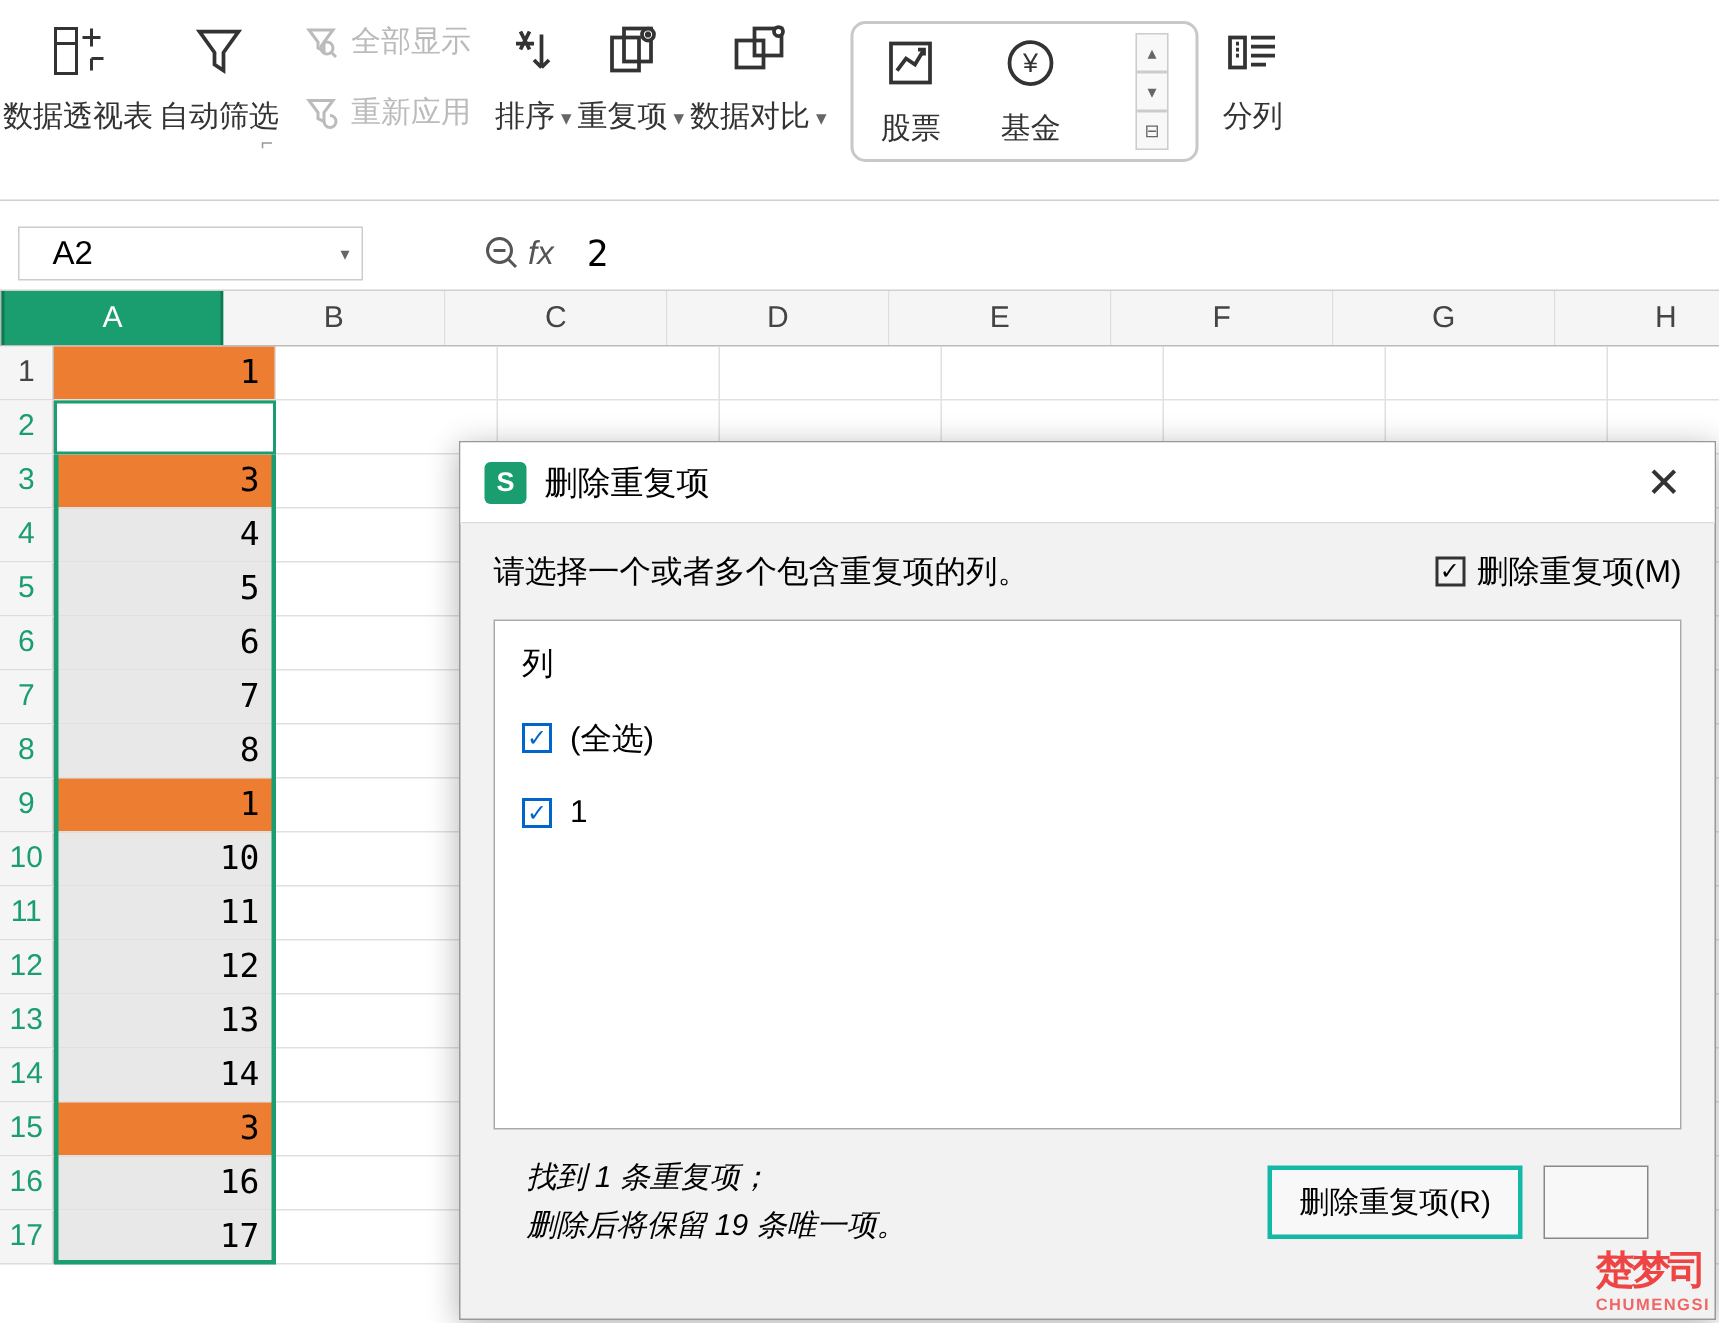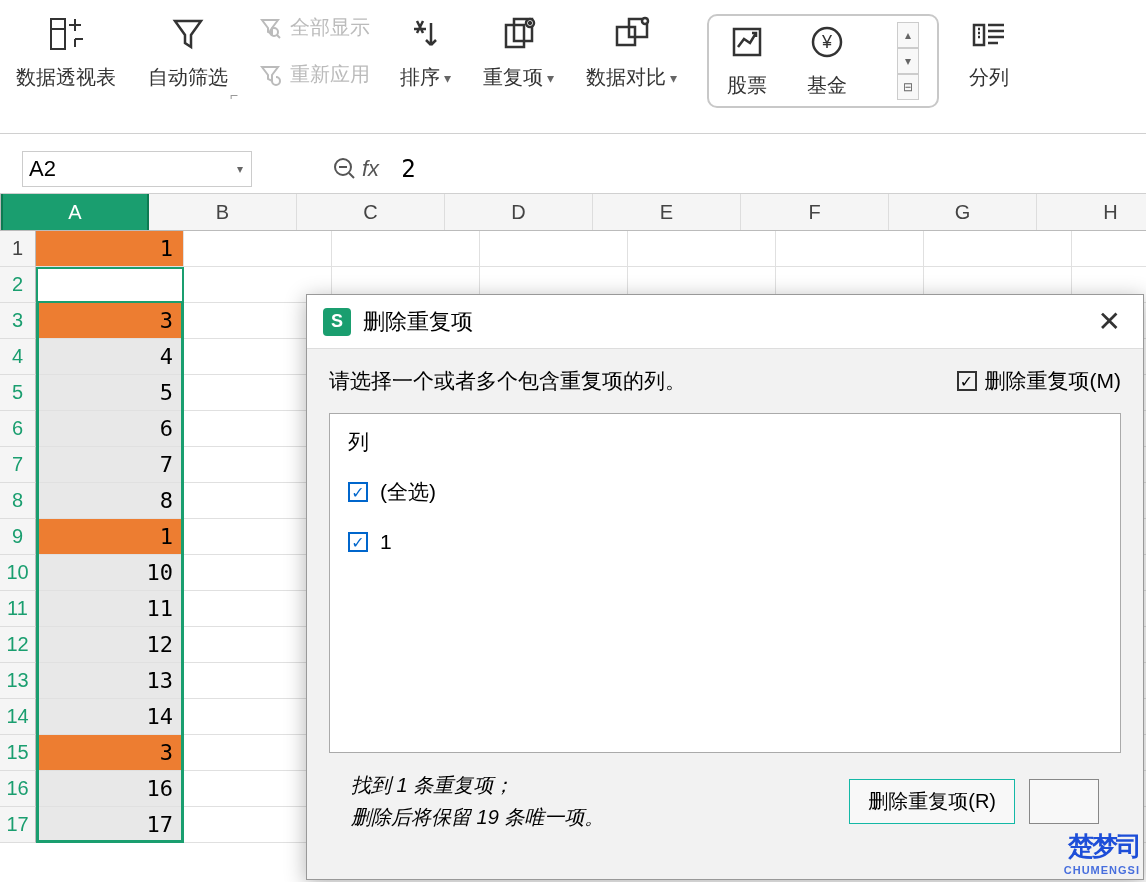--- a/index.html
+++ b/index.html
@@ -1,34 +1,34 @@
 <!DOCTYPE html>
 <html><head>
 <meta charset="utf-8">
 <style>
 * { margin: 0; padding: 0; box-sizing: border-box; font-family: "Microsoft YaHei", Arial, sans-serif; }
 body { background: #fff; width: 1146px; height: 882px; overflow: hidden; position: relative; }
 
 
 .ribbon { display: flex; align-items: flex-start; padding: 14px 0 0 0; border-bottom: 1px solid #d0d0d0; height: 134px; background: #fff; }
-.ribbon-group { display: flex; flex-direction: column; align-items: center; padding: 0 16px; position: relative; }
+.ribbon-group { display: flex; flex-direction: column; align-items: center; padding: 0 2px; position: relative; }
 .ribbon-btn { display: flex; flex-direction: column; align-items: center; cursor: pointer; color: #333; }
 .ribbon-icon { width: 40px; height: 40px; display: flex; align-items: center; justify-content: center; margin-bottom: 10px; }
 .ribbon-label { font-size: 20px; color: #333; display: flex; align-items: center; gap: 4px; }
 .ribbon-small { display: flex; flex-direction: column; gap: 20px; padding: 0 14px; }
 .ribbon-small-item { display: flex; align-items: center; gap: 8px; font-size: 20px; color: #bbb; cursor: pointer; }
 .dropdown-arrow { font-size: 14px; color: #666; }
 .ribbon-box { border: 2px solid #c8c8c8; border-radius: 10px; padding: 6px 18px; display: flex; gap: 40px; align-items: flex-start; margin: 0 14px; }
 .ribbon-scroll { display: flex; flex-direction: column; gap: 0; margin-left: 10px; }
 .ribbon-scroll-btn { width: 22px; height: 26px; border: 1px solid #ccc; background: #f8f8f8; display: flex; align-items: center; justify-content: center; font-size: 12px; color: #666; cursor: pointer; }
 .ribbon-expand { position: absolute; bottom: -12px; right: 6px; font-size: 14px; color: #999; }
 
 
 .formula-bar { display: flex; align-items: center; height: 50px; border-bottom: 1px solid #d0d0d0; background: #fff; margin-top: 10px; }
-.name-box { width: 230px; height: 36px; border: 1px solid #ccc; margin-left: 22px; display: flex; align-items: center; padding: 0 6px; font-family: monospace; font-size: 22px; position: relative; }
+.name-box { width: 230px; height: 36px; border: 1px solid #ccc; margin-left: 12px; display: flex; align-items: center; padding: 0 22px; font-family: monospace; font-size: 22px; position: relative; }
 .name-box-arrow { position: absolute; right: 8px; font-size: 12px; color: #666; }
 .fx-area { display: flex; align-items: center; gap: 4px; margin-left: 80px; }
 .fx-label { font-style: italic; font-size: 22px; color: #555; }
 .fx-input { font-family: monospace; font-size: 24px; padding-left: 18px; }
 
 
 .grid-area { position: relative; }
 .col-headers { display: flex; border-bottom: 1px solid #bbb; }
 .corner { width: 36px; height: 36px; border-right: 1px solid #bbb; background: #f5f5f5; }
 .col-header { width: 148px; height: 36px; border-right: 1px solid #ddd; background: #f5f5f5; display: flex; align-items: center; justify-content: center; font-size: 20px; color: #444; cursor: pointer; }
@@ -56,24 +56,24 @@
 .checkbox-wrap { display: flex; align-items: center; gap: 8px; cursor: pointer; }
 .checkbox { width: 20px; height: 20px; border: 2px solid #333; display: flex; align-items: center; justify-content: center; font-size: 16px; color: #000; }
 .checkbox.blue { border-color: #0066cc; color: #0066cc; }
 .dialog-list { border: 1px solid #aaa; background: #fff; height: 340px; padding: 14px 18px; }
 .dialog-list-header { font-size: 21px; margin-bottom: 22px; }
 .dialog-list-item { display: flex; align-items: center; gap: 12px; font-size: 21px; margin-bottom: 24px; cursor: pointer; }
 .dialog-footer { display: flex; justify-content: space-between; align-items: center; padding: 16px 22px 0; }
 .dialog-status { font-size: 20px; line-height: 1.6; font-style: italic; }
 .dialog-buttons { display: flex; gap: 14px; }
 .dialog-btn { padding: 8px 18px; font-size: 20px; border: 1px solid #888; background: #f8f8f8; cursor: pointer; }
-.dialog-btn.primary { border: 1px solid #14b8a6; }
-
-
-.watermark { position: absolute; right: 6px; bottom: 6px; font-family: Arial Black, sans-serif; font-weight: 900; color: #1d4ed8; text-align: right; }
+.dialog-btn.primary { border: 3px solid #14b8a6; }
+
+
+.watermark { position: absolute; right: 6px; bottom: 6px; font-family: Arial Black, sans-serif; font-weight: 900; color: #ef4444; }
 .watermark-top { font-size: 26px; letter-spacing: -2px; }
 .watermark-bottom { font-size: 11px; letter-spacing: 1px; opacity: 0.8; }
 </style>
 </head>
 <body>
 
 <div class="ribbon">
   <div class="ribbon-group">
     <div class="ribbon-icon">
       <svg width="38" height="38" viewBox="0 0 38 38" fill="none" stroke="#333" stroke-width="2">

